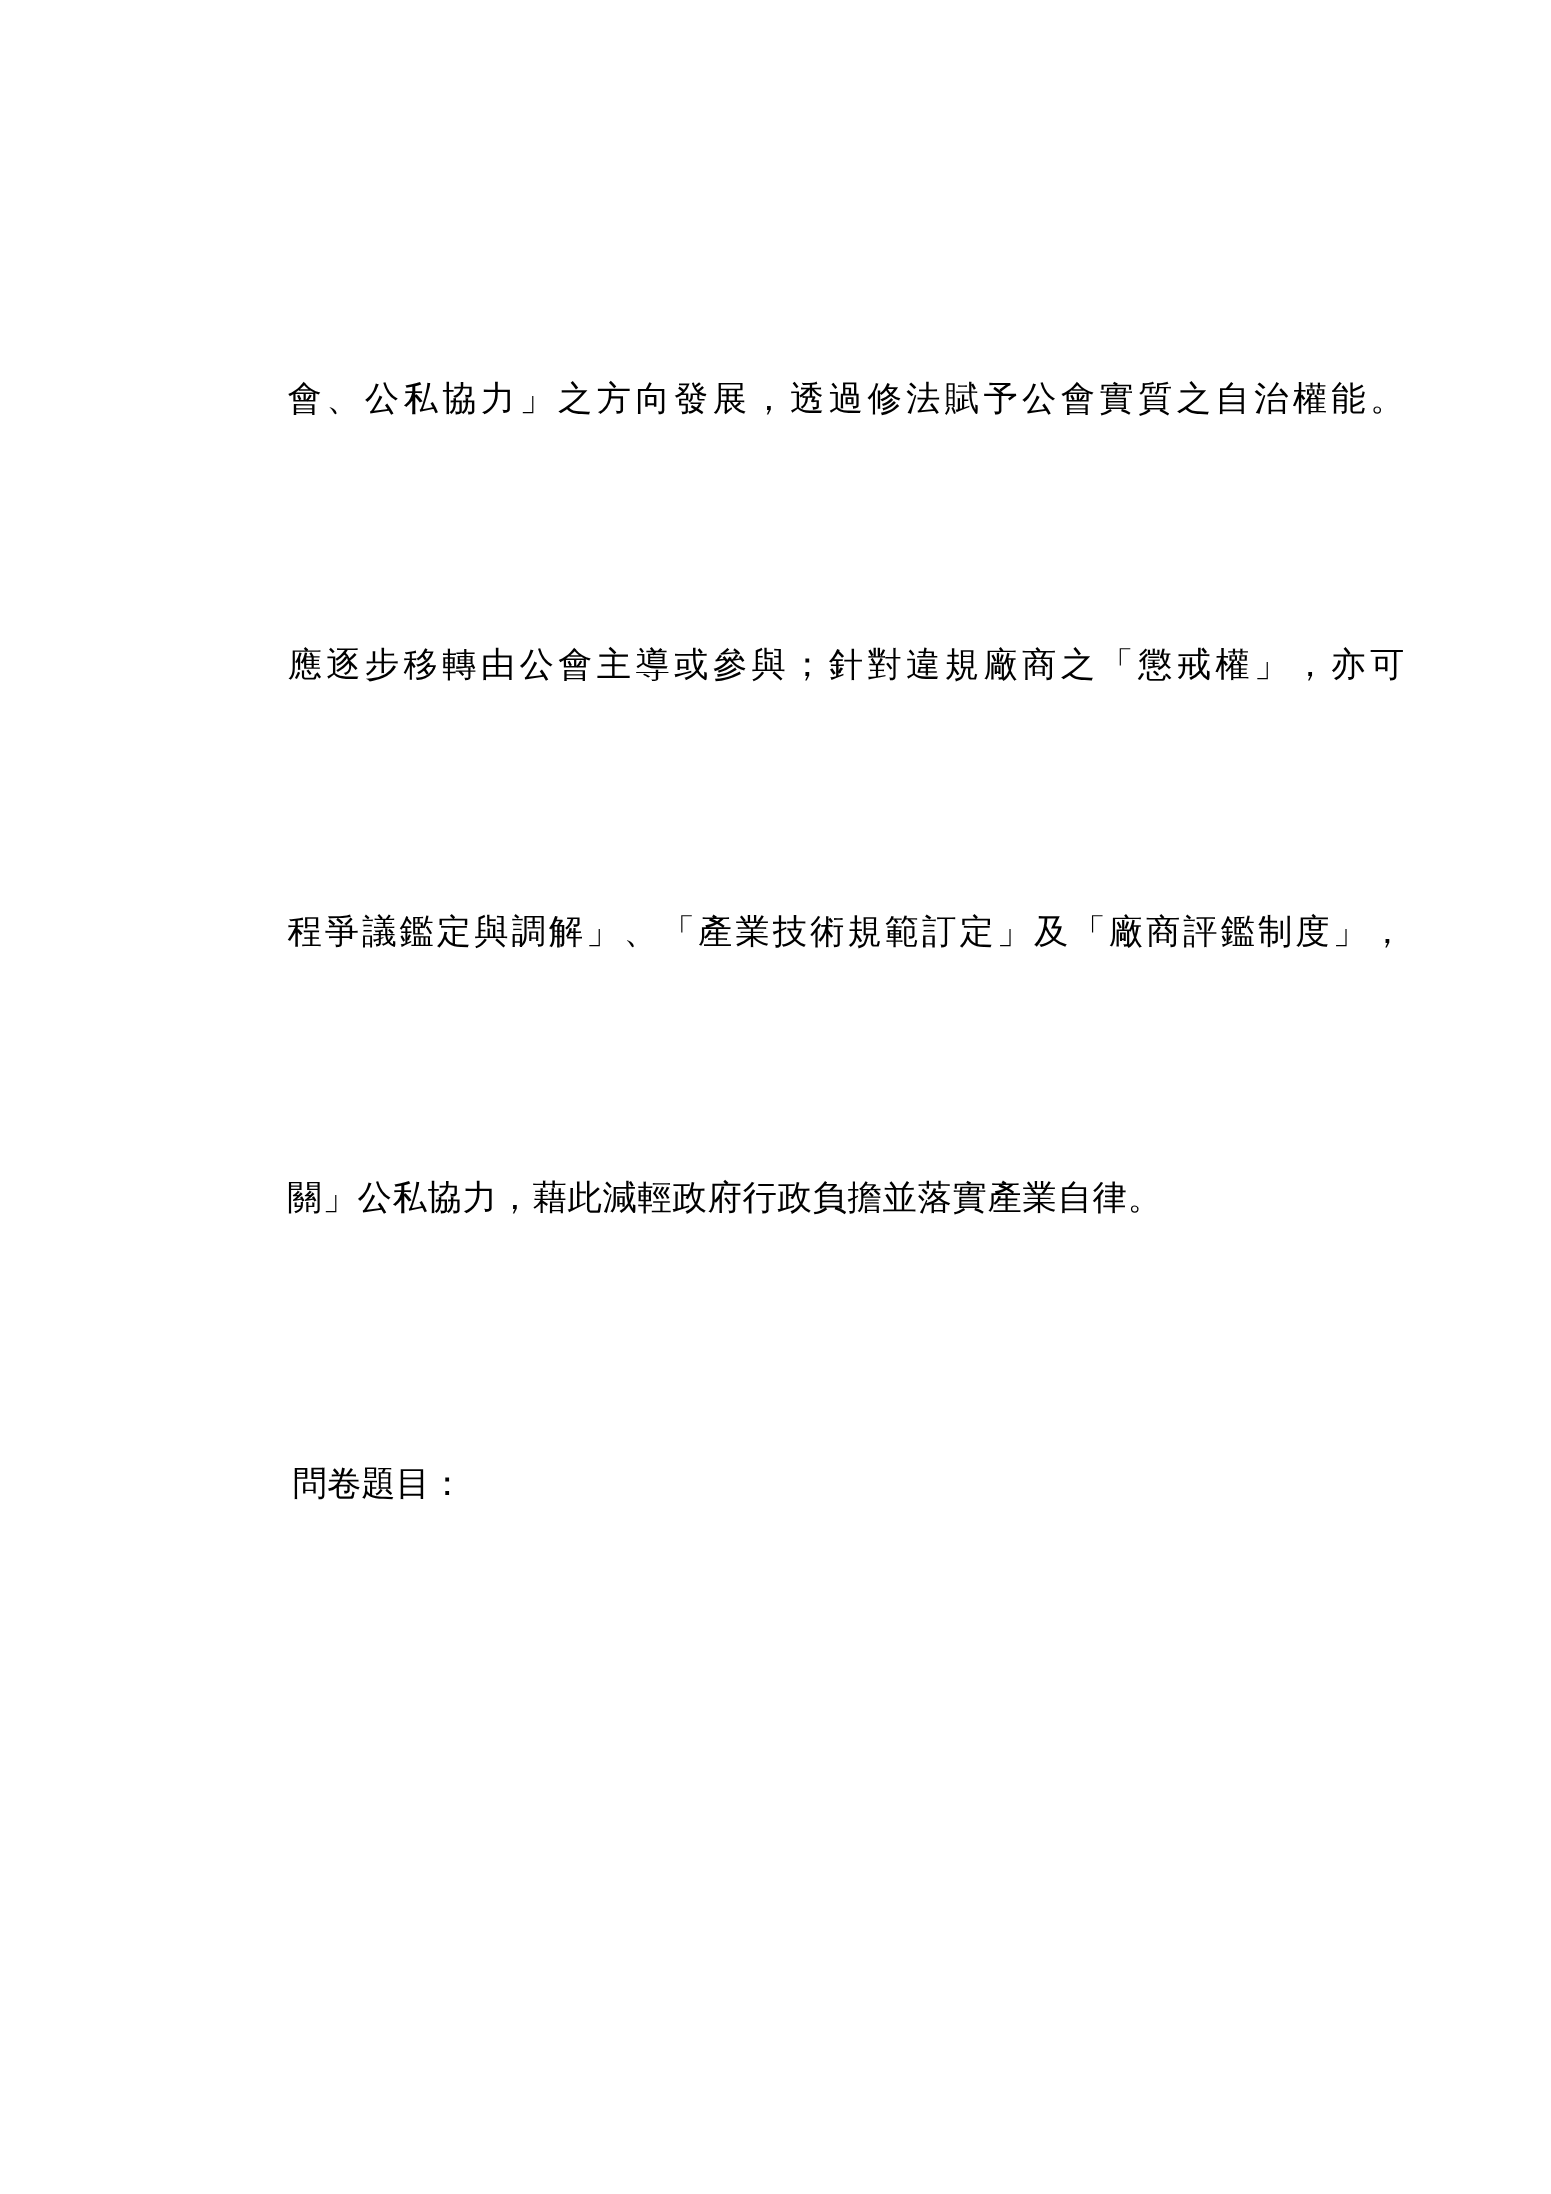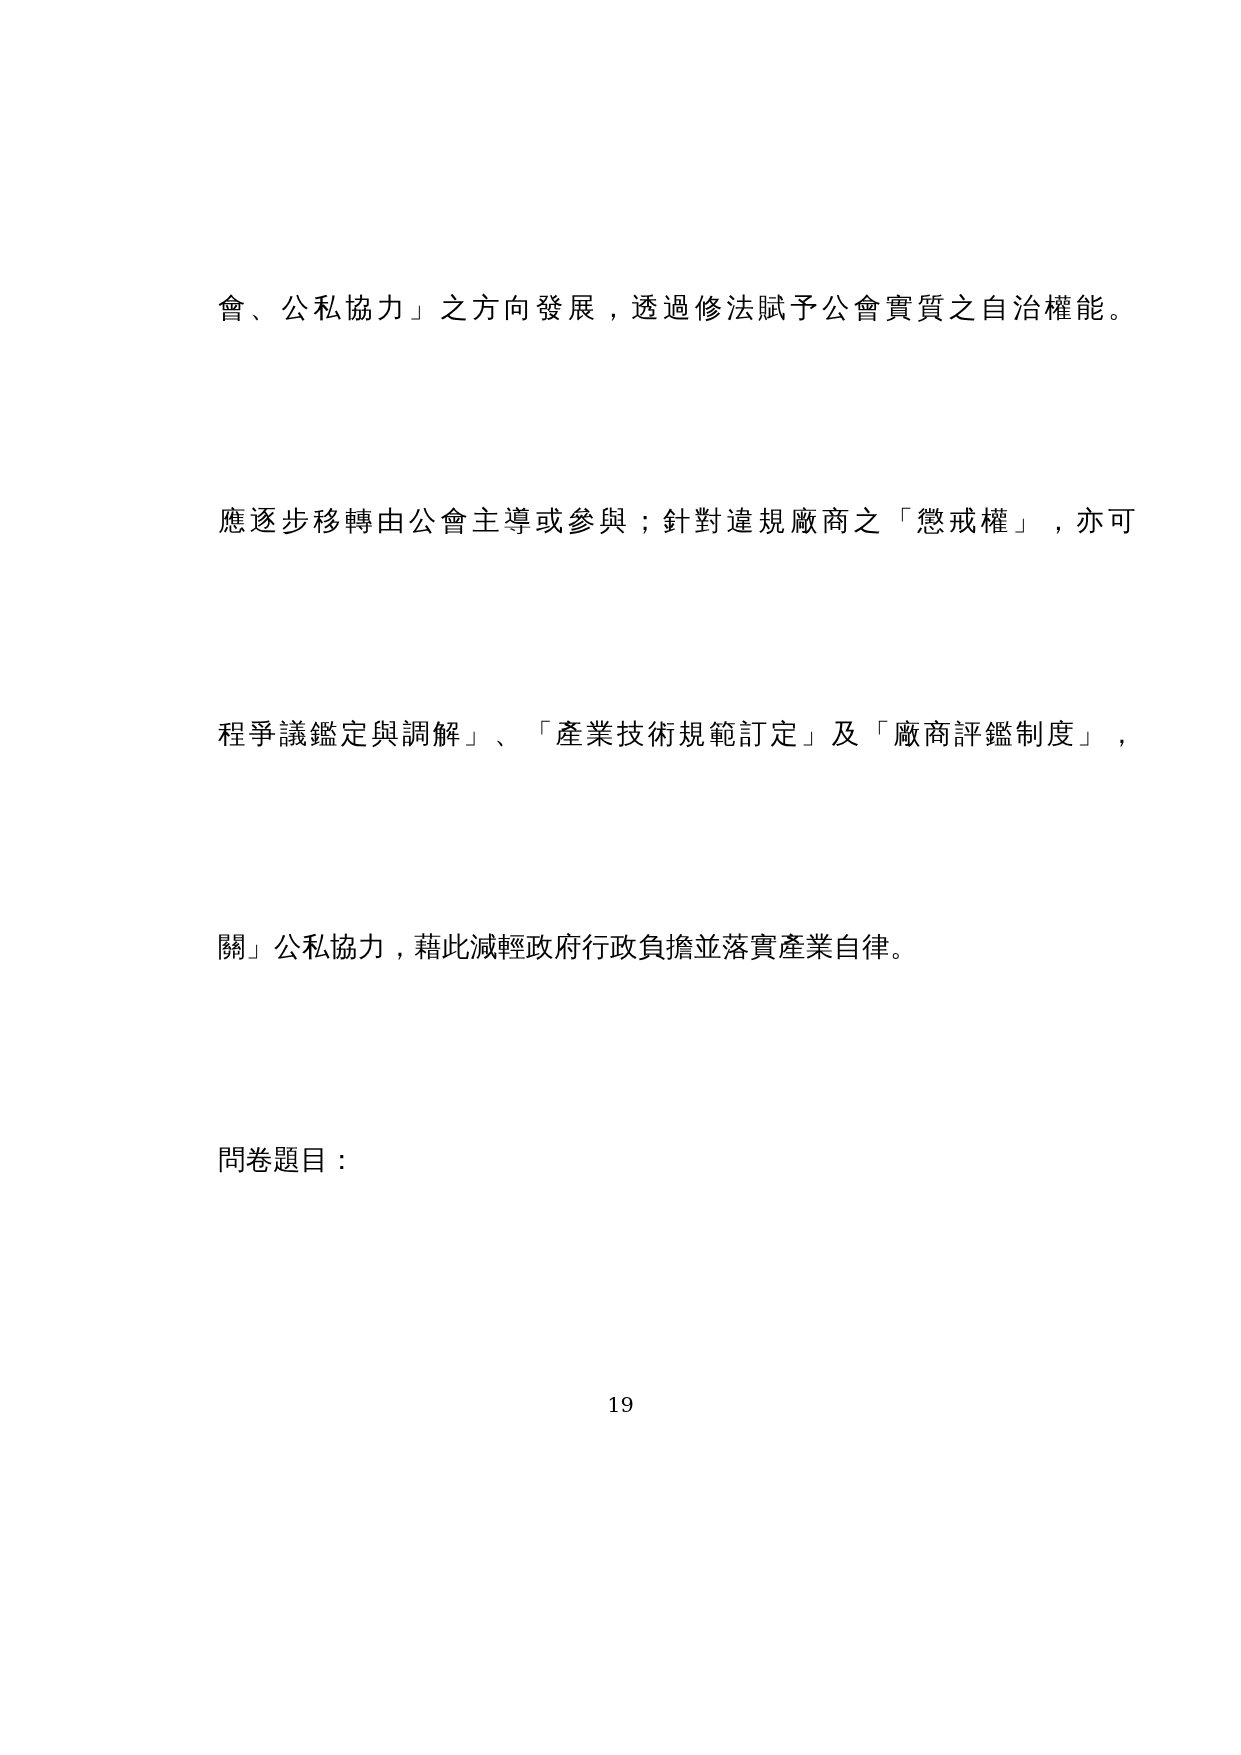--- a/index.html
+++ b/index.html
@@ -23,36 +23,36 @@
     height: 1755px;
     box-sizing: border-box;
     padding: 130px 105px 0 218px;
   }
   .para {
     font-size: 27.5px;
     line-height: 71px;
     letter-spacing: 0.5px;
     text-align: justify;
     text-justify: inter-character;
-    margin: 0;
+    margin: 12px;
     white-space: pre-wrap;
   }
   .line {
     display: block;
     white-space: pre;
   }
   .line.justified {
     text-align: justify;
     text-align-last: justify;
     display: block;
   }
   .q {
     font-size: 27.5px;
     line-height: 71px;
-    margin: 0;
+    margin: 16px;
     white-space: pre;
   }
   .pagenum {
     position: absolute;
     left: 0;
     right: 0;
     bottom: 338px;
     text-align: center;
     font-size: 21px;
     font-family: "DejaVu Serif", "Liberation Serif", serif;
@@ -73,15 +73,14 @@
     <span class="line">關」公私協力，藉此減輕政府行政負擔並落實產業自律。</span>
   </div>
 
   <p class="q">問卷題目：</p>
 
   <div class="para">
     
     
   </div>
 
-  <div class="pagenum latin">19</div>
 
 </div>
 
 </body></html>

